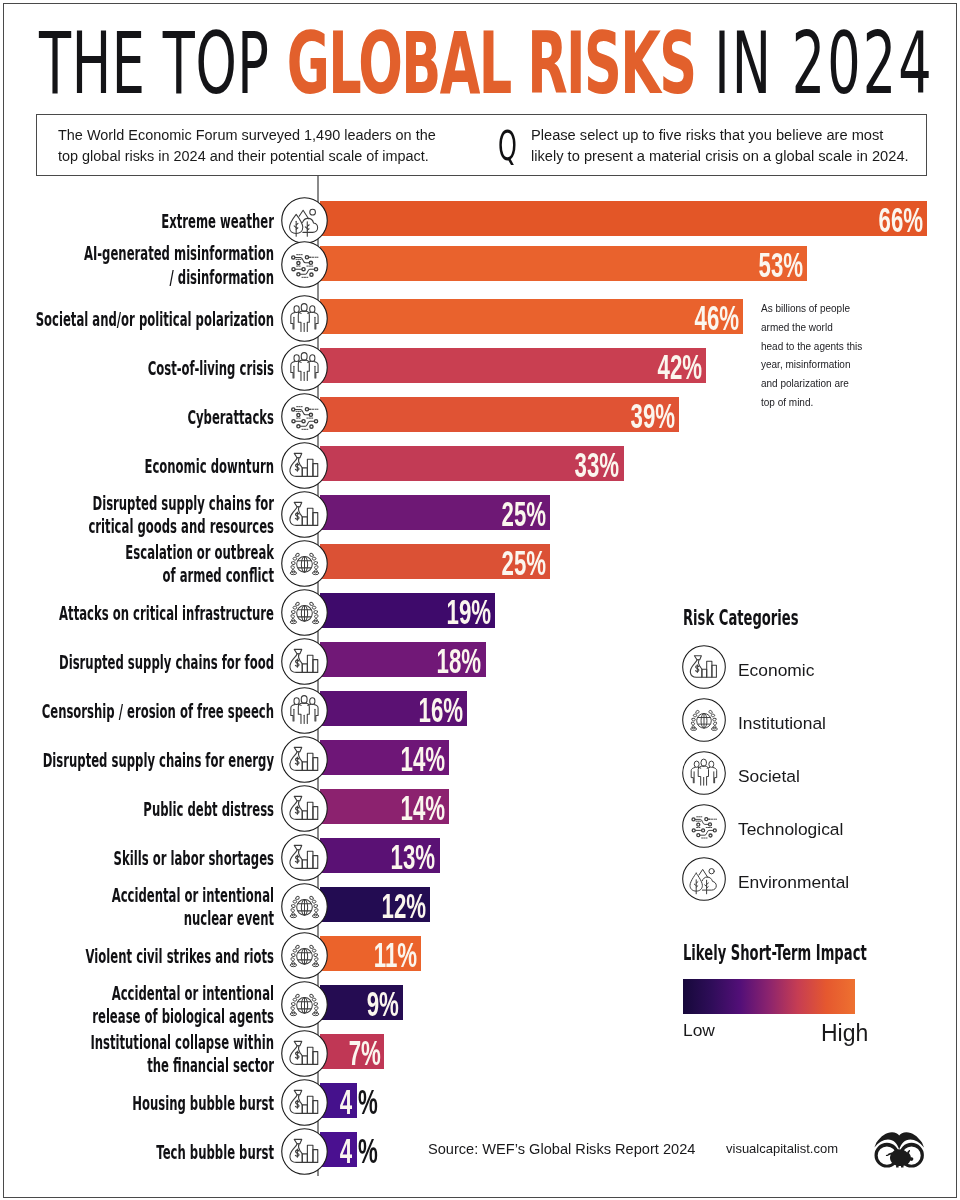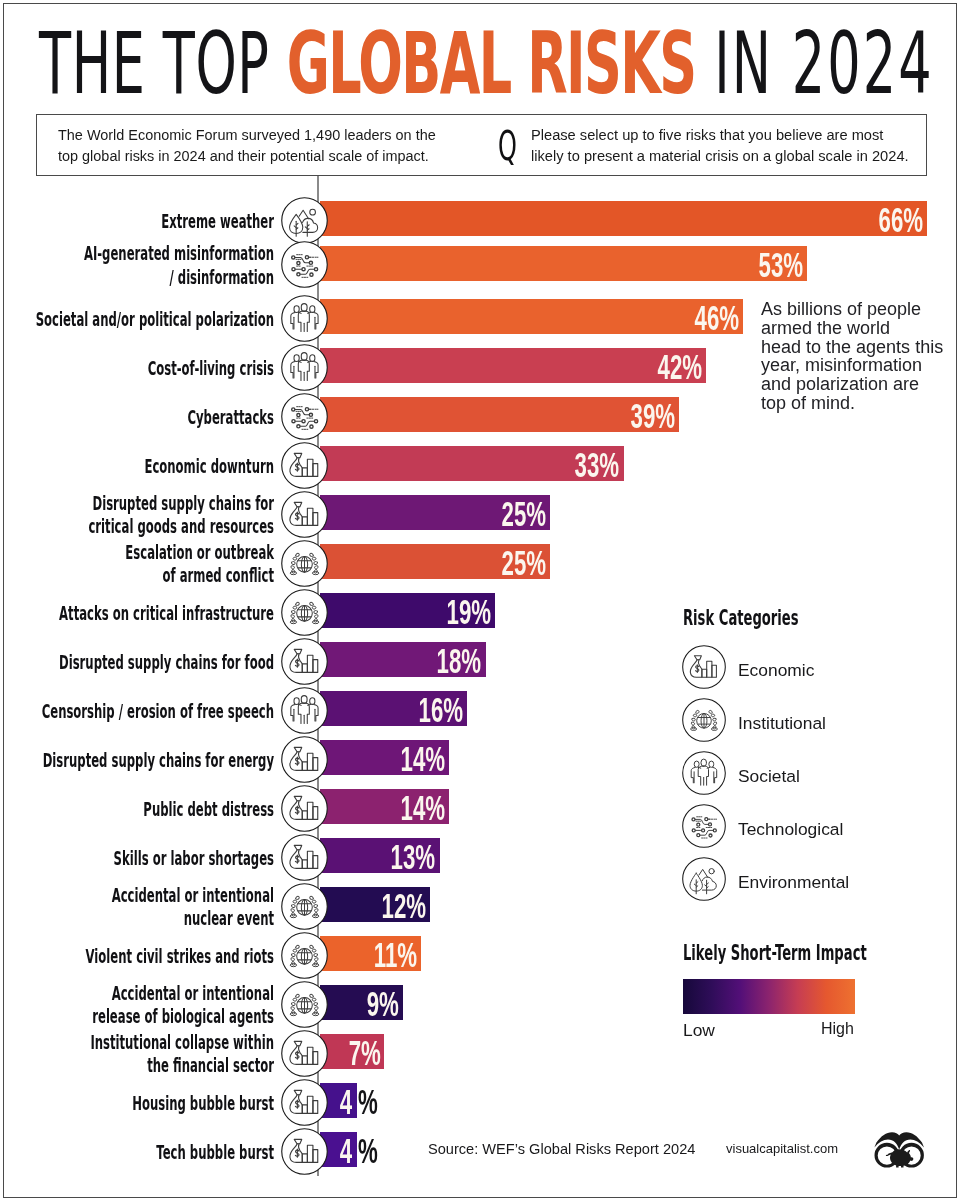--- a/index.html
+++ b/index.html
@@ -43,40 +43,40 @@
   .bval { position:absolute; right:4px; top:0; height:35px; line-height:39px;
           font-family:"Liberation Sans", sans-serif; font-weight:bold; white-space:nowrap;
           font-size:34.5px; color:#fbf6ee; letter-spacing:0px;
           transform:scaleX(0.645); transform-origin:100% 50%; }
   .bval.num { right:5px; }
   .bval.pct { right:auto; left:100%; margin-left:1px; color:#141417;
               transform:scaleX(0.645); transform-origin:0% 50%; }
 
   
   #annot { position:absolute; left:761px; top:300px; width:175px; white-space:nowrap;
-           font-size:18px; line-height:18.8px; color:#222226; }
+           font-size:10px; line-height:18.8px; color:#222226; }
 
   
   #legend { position:absolute; left:683px; top:605px; }
   #legend h3 { font-family:"DejaVu Sans", sans-serif; font-weight:bold; white-space:nowrap;
                font-size:21.2px; color:#111114; letter-spacing:0px;
                transform:scaleX(0.62); transform-origin:0 50%; position:absolute; left:0; top:0; }
   .leg-item { position:absolute; left:-1px; width:280px; height:47px; }
   .leg-icon { position:absolute; left:0; top:0; width:47px; height:47px; }
   .leg-label { position:absolute; left:56px; top:0; height:47px; line-height:51px;
                font-size:17.4px; color:#19191b; white-space:nowrap; }
 
   
   #impact { position:absolute; left:683px; top:940px; }
   #impact h3 { font-family:"DejaVu Sans", sans-serif; font-weight:bold; white-space:nowrap;
                font-size:21.2px; color:#111114; letter-spacing:0px;
                transform:scaleX(0.62); transform-origin:0 50%; position:absolute; left:0; top:0; }
   #gradbar { position:absolute; left:0; top:38.6px; width:172px; height:35.4px; }
   #impact .lo { position:absolute; left:0; top:80px; font-size:17.4px; color:#19191b; }
-  #impact .hi { position:absolute; left:138px; top:80px; font-size:16px; color:#19191b; }
+  #impact .hi { position:absolute; left:138px; top:80px; font-size:23px; color:#19191b; }
 
   
   #src { position:absolute; left:428px; top:1141px; font-size:14.6px; color:#19191b; white-space:nowrap; }
   #site { position:absolute; left:726px; top:1141px; font-size:13px; color:#19191b; white-space:nowrap; }
   #logo { position:absolute; left:868px; top:1125px; width:68px; height:55px; }
 </style>
 </head>
 <body>
 
 <div id="page">

